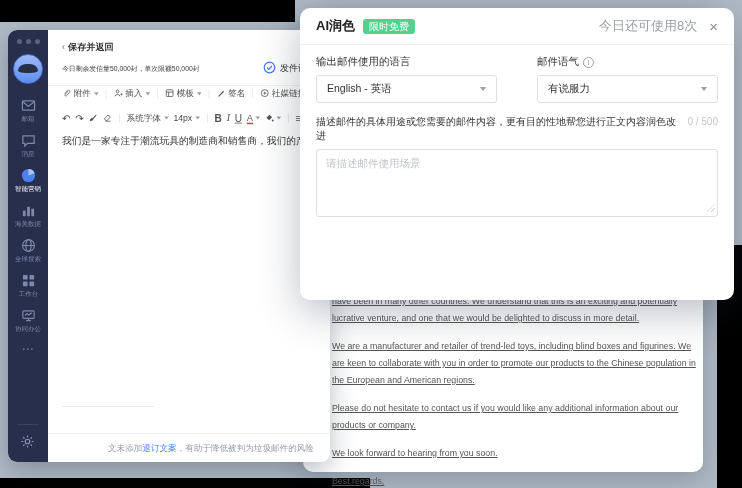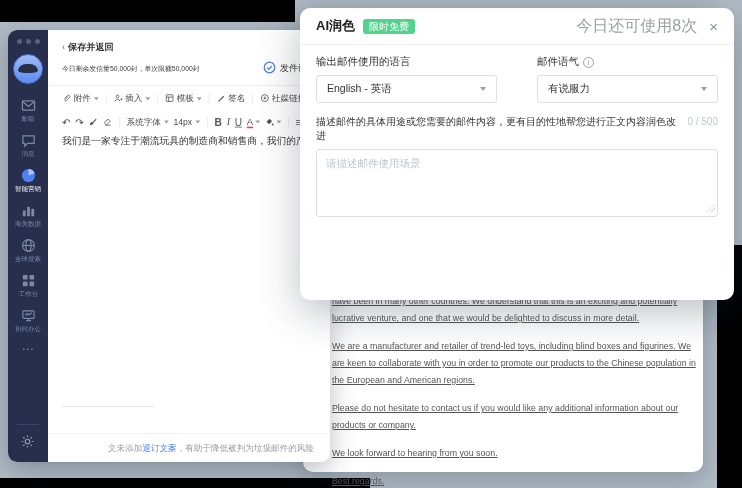--- a/index.html
+++ b/index.html
@@ -35,21 +35,21 @@
   .gear{position:absolute;top:404px;left:12px;color:#8a94b5;}
 
   .content{flex:1;position:relative;overflow:hidden;border-radius:0 9px 9px 0;background:#fff;}
   .shrink{display:inline-block;transform:scale(.76);transform-origin:left center;white-space:nowrap;}
   .back-row{position:absolute;top:9px;left:14px;font-size:12px;font-weight:bold;color:#333;}
   .back-row .chev{color:#666;font-weight:normal;margin-right:4px;}
   .quota-row{position:absolute;top:33px;left:14px;font-size:9px;color:#3a3a3a;}
   .send-settings{position:absolute;top:31px;right:14px;display:flex;align-items:center;gap:4px;
                  font-size:9px;color:#333;background:#fff;padding-left:6px;}
   .hline{position:absolute;left:0;right:0;height:1px;background:#eef0f2;}
-  .tb{position:absolute;left:14px;right:0;display:flex;align-items:center;color:#555;}
+  .tb{position:absolute;left:14px;right:0;display:flex;align-items:flex-start;color:#555;}
   .tb-inner{display:flex;align-items:center;gap:6px;transform:scale(.78);transform-origin:left center;white-space:nowrap;}
   .tb-item{display:inline-flex;align-items:center;gap:3px;font-size:11px;color:#4a4a4a;}
   .caret{width:0;height:0;border-left:3.5px solid transparent;border-right:3.5px solid transparent;border-top:4px solid #9aa0a8;display:inline-block;margin-left:1px;}
   .sep{width:1px;height:12px;background:#e3e6ea;margin:0 3px;}
   .tb2-btn{display:inline-flex;align-items:center;font-size:13px;color:#555;gap:2px;}
   .tb2-btn.b{font-weight:bold;}
   .tb2-btn.i{font-style:italic;font-family:"Liberation Serif",serif;}
   .tb2-btn.u{text-decoration:underline;}
   .abar{display:inline-block;position:relative;font-size:12px;}
   .abar:after{content:"";position:absolute;left:0;right:0;bottom:-1px;height:2.5px;background:#e04040;}
@@ -60,21 +60,21 @@
   .foot-line{position:absolute;top:403px;left:0;right:0;height:1px;background:#eef0f2;}
   .notice{position:absolute;top:412px;left:60px;font-size:11px;color:#979ca3;white-space:nowrap;transform:scale(.78);transform-origin:left top;}
   .notice .lnk{color:#4c7bf2;}
 
   
   .dialog{position:absolute;left:300px;top:8px;width:434px;height:292px;background:#fff;border-radius:10px;
           box-shadow:0 12px 42px rgba(25,35,55,.30);}
   .dlg-head{height:37px;display:flex;align-items:center;padding:0 16px;border-bottom:1px solid #f0f1f3;}
   .dlg-title{font-size:13px;font-weight:bold;color:#222;}
   .dlg-badge{background:#53d28e;color:#fff;font-size:10px;border-radius:3px;padding:2px 6px;margin-left:8px;line-height:11px;}
-  .dlg-usage{margin-left:auto;font-size:16px;color:#9aa0a6;}
+  .dlg-usage{margin-left:auto;font-size:13px;color:#9aa0a6;}
   .dlg-close{margin-left:12px;font-size:15px;color:#8d939b;line-height:1;cursor:default;}
   .dlg-body{padding:10px 16px 0;}
   .dlg-cols{display:flex;gap:40px;}
   .dlg-col{flex:1;min-width:0;}
   .dlg-label{font-size:10.5px;color:#333;margin-bottom:6px;display:flex;align-items:center;gap:4px;}
   .info-i{width:11px;height:11px;border:1px solid #9aa0a6;border-radius:50%;color:#9aa0a6;font-size:8px;
           display:inline-flex;align-items:center;justify-content:center;font-style:normal;}
   .select{height:28px;border:1px solid #dcdfe6;border-radius:3px;display:flex;align-items:center;
           padding:0 10px;font-size:10.5px;color:#333;}
   .select .caret{margin-left:auto;}

